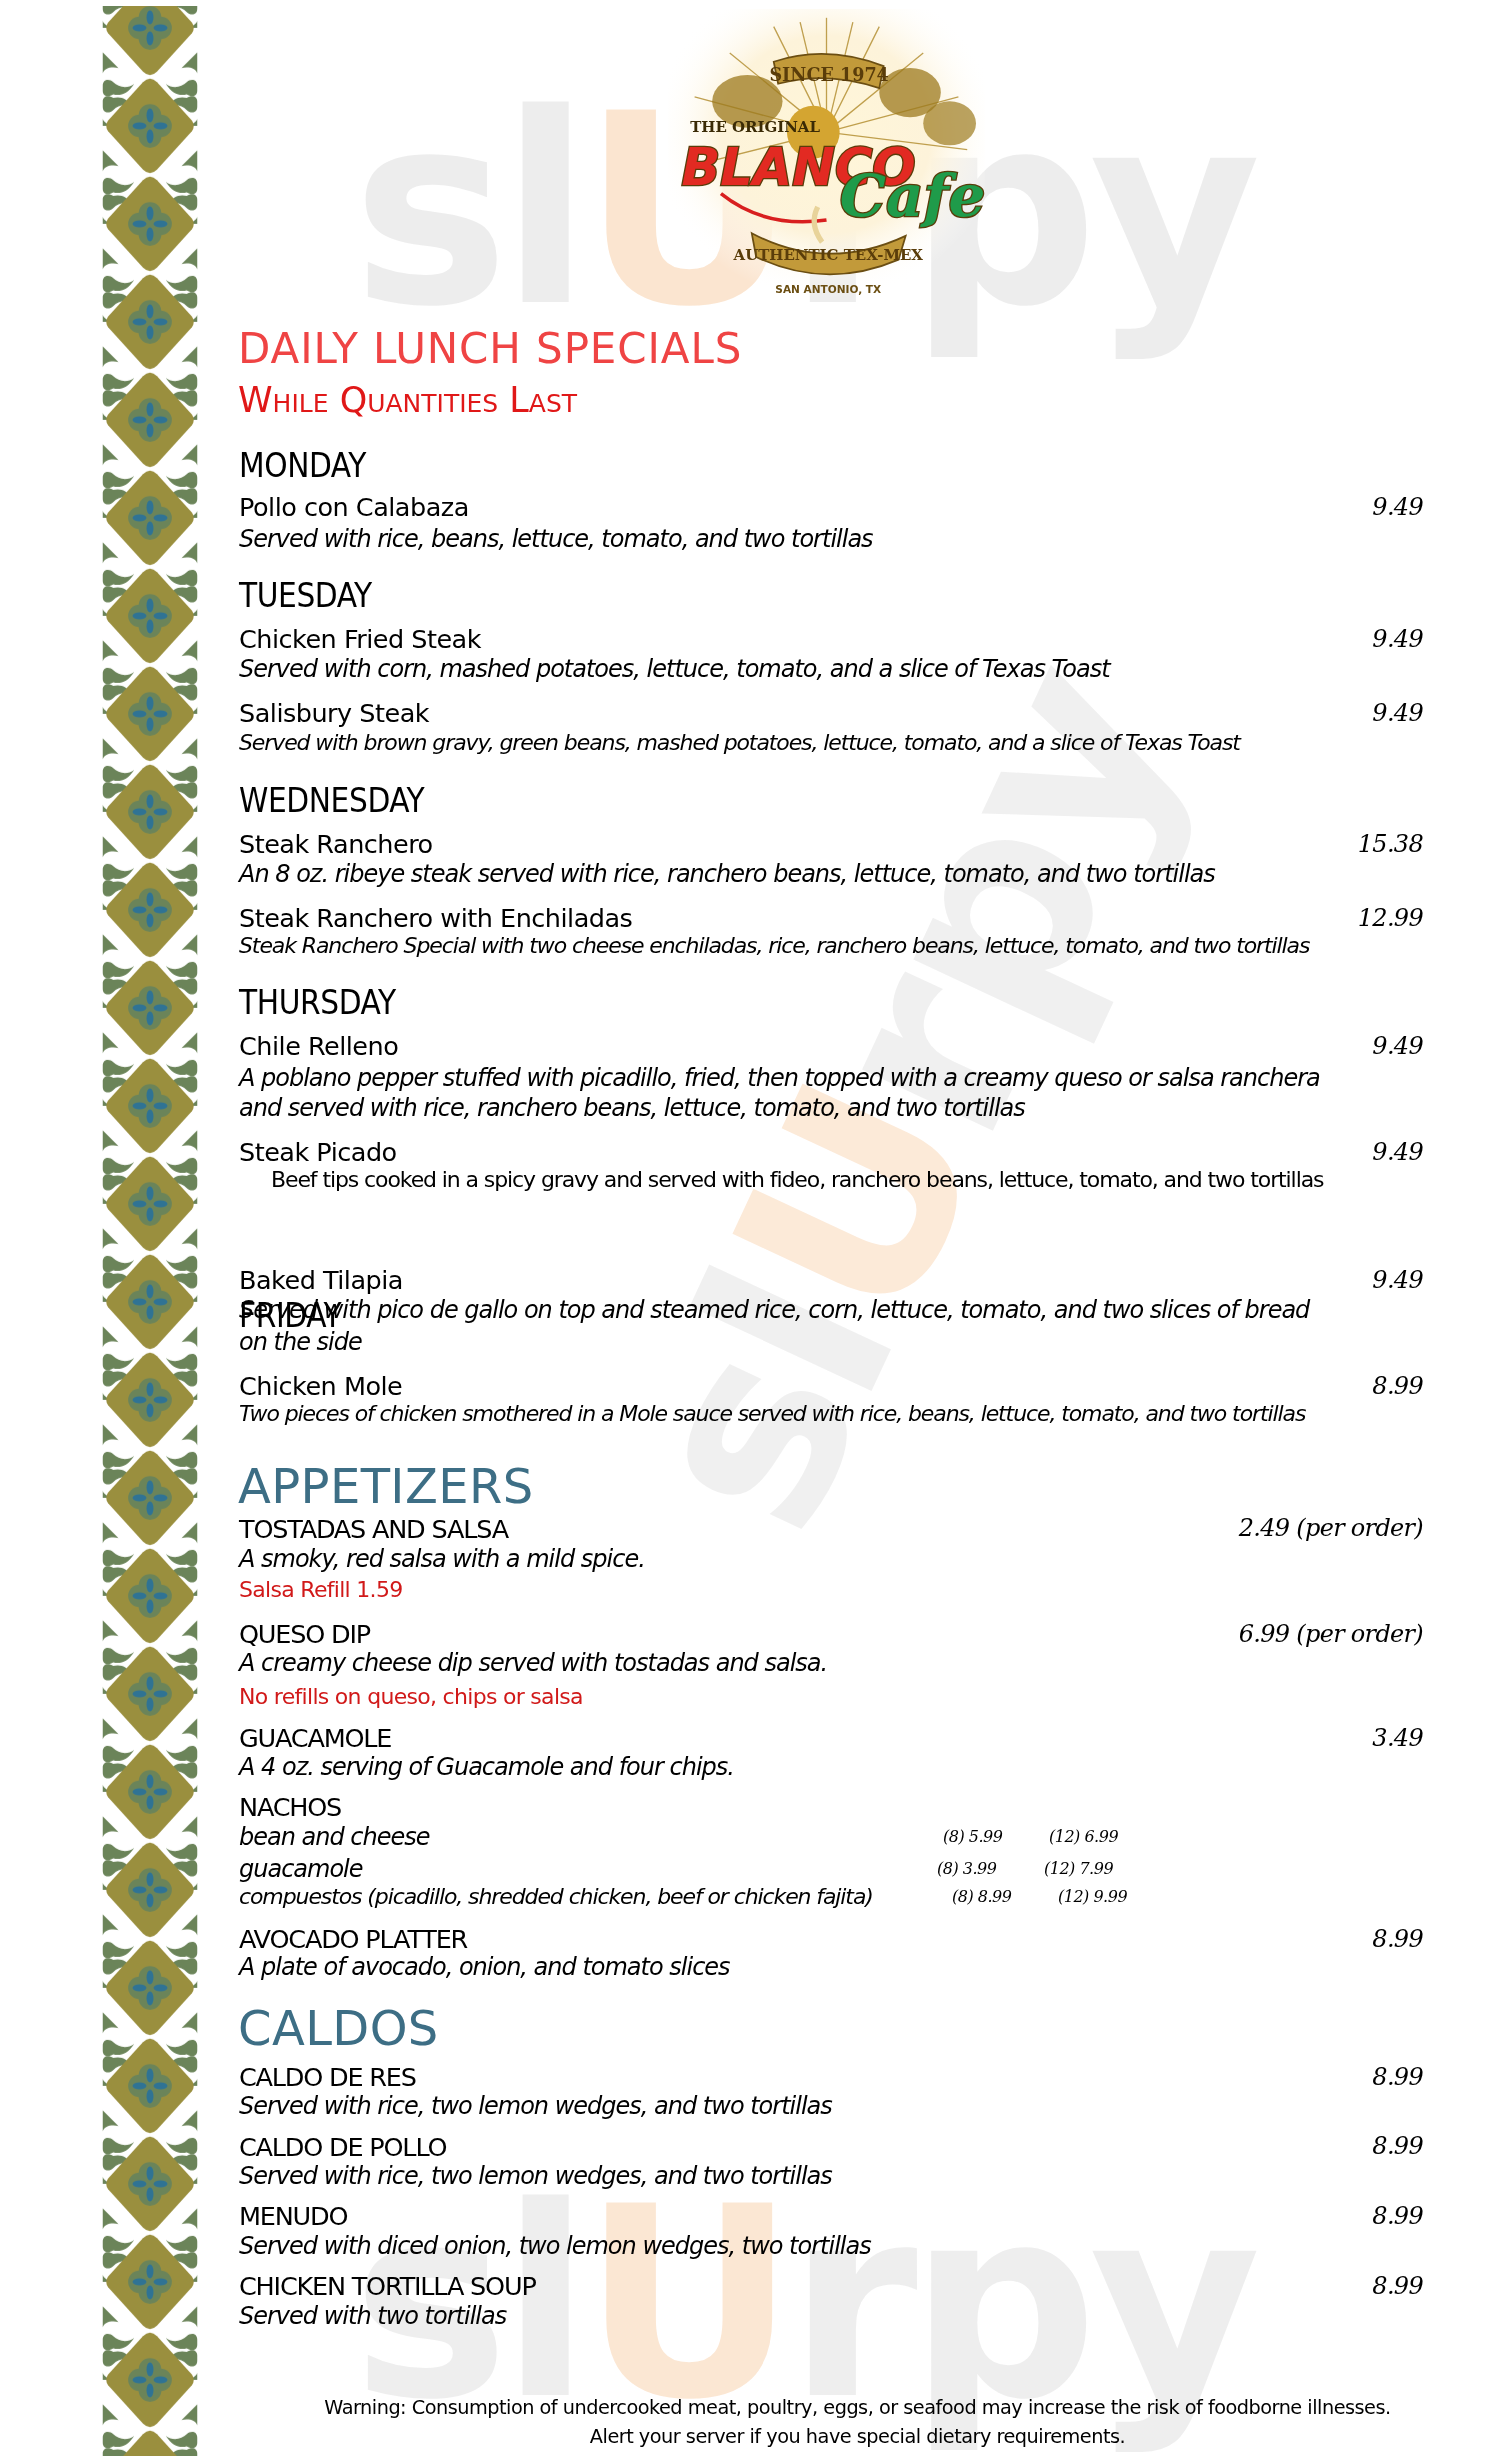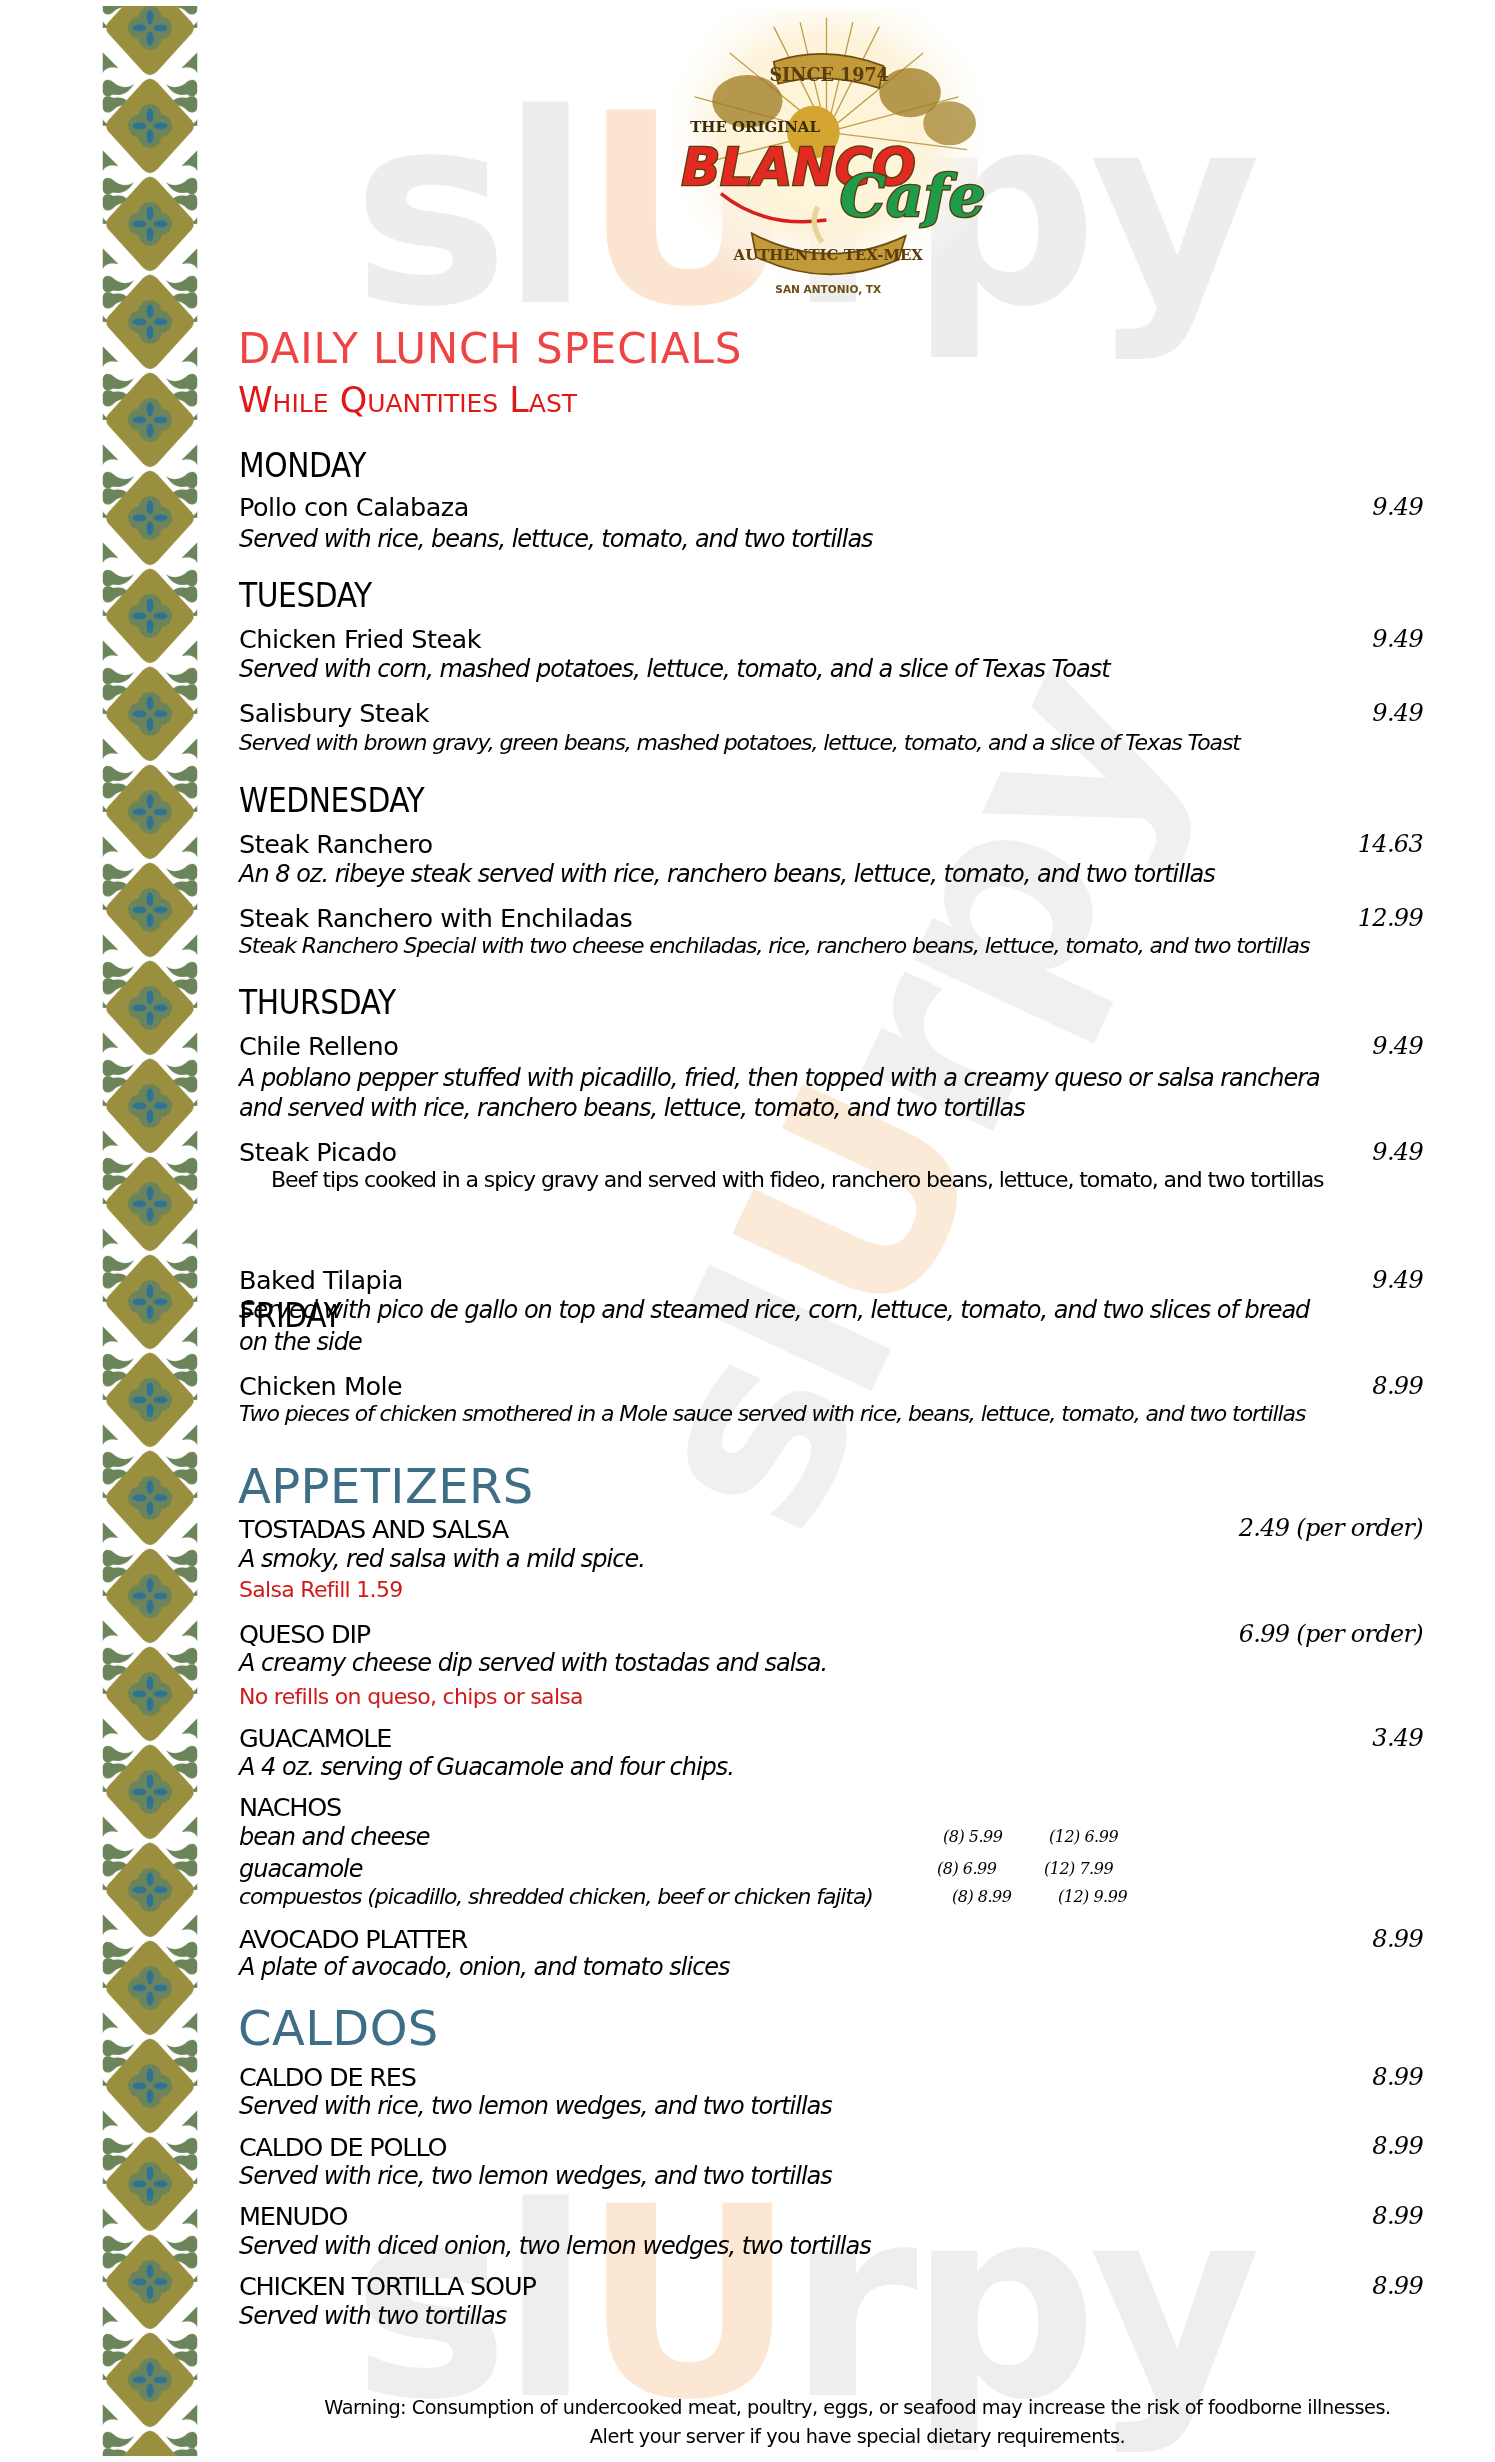--- a/index.html
+++ b/index.html
@@ -131,21 +131,21 @@
 <div class="abs day" style="top:578px;">TUESDAY</div>
 <div class="abs item" style="top:625px;">Chicken Fried Steak</div>
 <div class="abs price" style="top:626px;">9.49</div>
 <div class="abs desc" style="top:656px;">Served with corn, mashed potatoes, lettuce, tomato, and a slice of Texas Toast</div>
 <div class="abs item" style="top:699px;">Salisbury Steak</div>
 <div class="abs price" style="top:700px;">9.49</div>
 <div class="abs desc small" style="top:730px;">Served with brown gravy, green beans, mashed potatoes, lettuce, tomato, and a slice of Texas Toast</div>
 
 <div class="abs day" style="top:783px;">WEDNESDAY</div>
 <div class="abs item" style="top:830px;">Steak Ranchero</div>
-<div class="abs price" style="top:831px;">14.63</div>
+<div class="abs price" style="top:831px;">15.38</div>
 <div class="abs desc" style="top:861px;">An 8 oz. ribeye steak served with rice, ranchero beans, lettuce, tomato, and two tortillas</div>
 <div class="abs item" style="top:904px;">Steak Ranchero with Enchiladas</div>
 <div class="abs price" style="top:905px;">12.99</div>
 <div class="abs desc small" style="top:933px;">Steak Ranchero Special with two cheese enchiladas, rice, ranchero beans, lettuce, tomato, and two tortillas</div>
 
 <div class="abs day" style="top:985px;">THURSDAY</div>
 <div class="abs item" style="top:1032px;">Chile Relleno</div>
 <div class="abs price" style="top:1033px;">9.49</div>
 <div class="abs desc" style="top:1065px;">A poblano pepper stuffed with picadillo, fried, then topped with a creamy queso or salsa ranchera</div>
 <div class="abs desc" style="top:1095px;">and served with rice, ranchero beans, lettuce, tomato, and two tortillas</div>
@@ -176,21 +176,21 @@
 
 <div class="abs upper" style="top:1724px;">GUACAMOLE</div>
 <div class="abs price" style="top:1725px;">3.49</div>
 <div class="abs desc" style="top:1754px;">A 4 oz. serving of Guacamole and four chips.</div>
 
 <div class="abs upper" style="top:1793px;">NACHOS</div>
 <div class="abs desc" style="top:1824px;">bean and cheese</div>
 <div class="abs nacho-price" style="left:943px; top:1824px;">(8) 5.99</div>
 <div class="abs nacho-price" style="left:1049px; top:1824px;">(12) 6.99</div>
 <div class="abs desc" style="top:1856px;">guacamole</div>
-<div class="abs nacho-price" style="left:937px; top:1856px;">(8) 6.99</div>
+<div class="abs nacho-price" style="left:937px; top:1856px;">(8) 3.99</div>
 <div class="abs nacho-price" style="left:1044px; top:1856px;">(12) 7.99</div>
 <div class="abs desc small" style="top:1884px;">compuestos (picadillo, shredded chicken, beef or chicken fajita)</div>
 <div class="abs nacho-price" style="left:952px; top:1884px;">(8) 8.99</div>
 <div class="abs nacho-price" style="left:1058px; top:1884px;">(12) 9.99</div>
 
 <div class="abs upper" style="top:1925px;">AVOCADO PLATTER</div>
 <div class="abs price" style="top:1926px;">8.99</div>
 <div class="abs desc" style="top:1954px;">A plate of avocado, onion, and tomato slices</div>
 
 <div class="abs section" style="top:2006px;">CALDOS</div>

